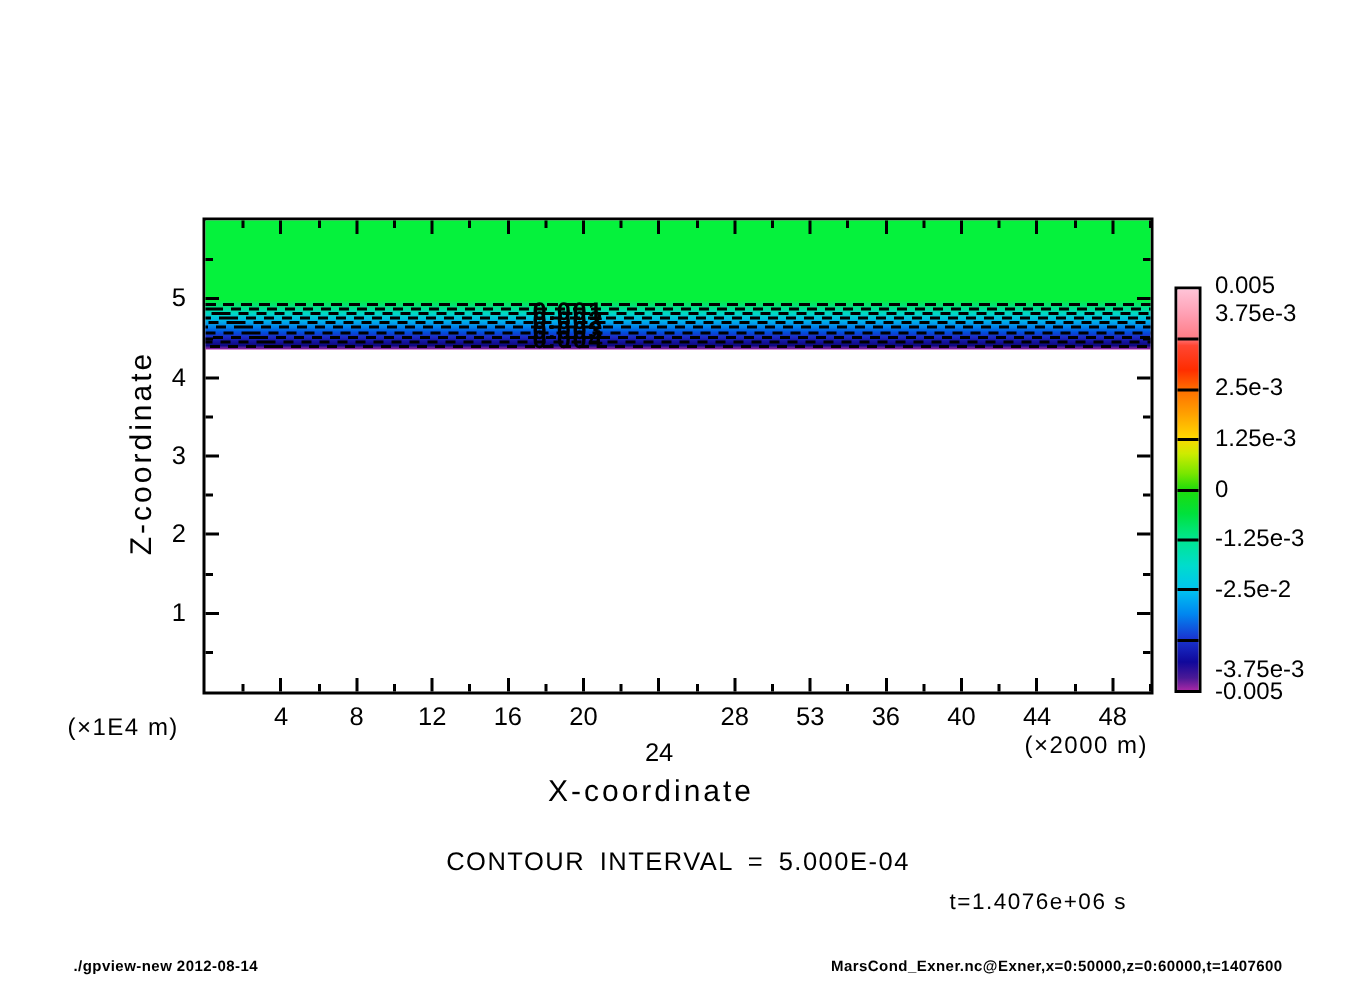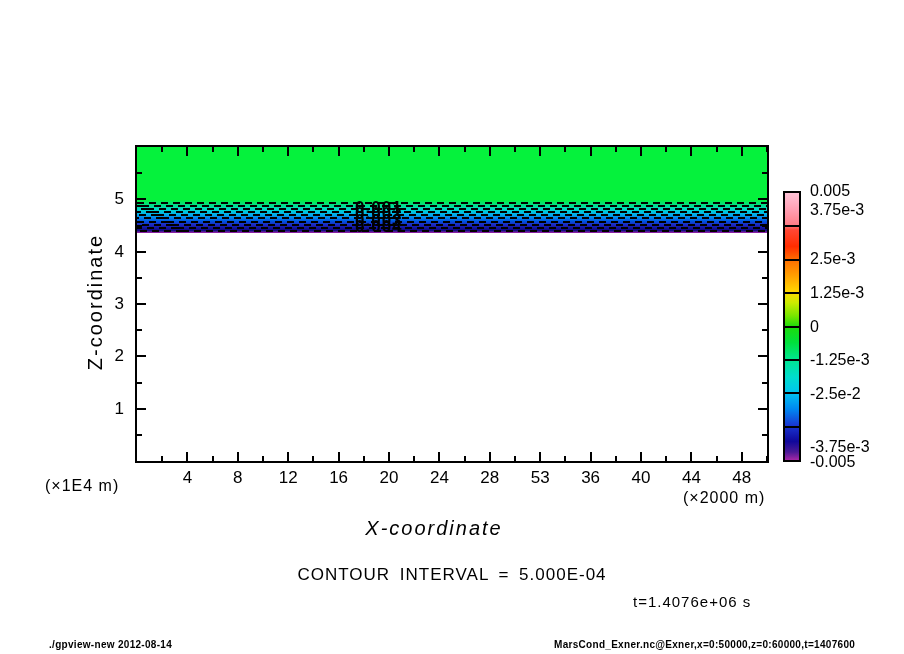--- a/index.html
+++ b/index.html
@@ -10,21 +10,21 @@
   .plot{position:absolute;left:135px;top:145px;width:634px;height:318px;
         border:2px solid #000;box-sizing:border-box;background:#fff;}
   .green-region{position:absolute;left:0;top:0;width:100%;}
   .band{position:absolute;left:0;width:100%;}
   .cline{position:absolute;left:0;width:100%;height:2px;
          background-image:repeating-linear-gradient(90deg,#000 0 7px,transparent 7px 12px);}
   .tick{position:absolute;background:#000;}
   .xlab{position:absolute;width:44px;text-align:center;font-size:17px;}
   .zlab{position:absolute;width:38px;text-align:right;font-size:17px;height:20px;line-height:20px;}
   .axis-label{font-size:20px;letter-spacing:2px;white-space:nowrap;}
-  .xaxis-label{position:absolute;left:0;top:517px;width:868px;text-align:center;font-style:italic;}
+  .xaxis-label{position:absolute;left:0;top:517px;width:868px;text-align:center;}
   .yaxis-label{position:absolute;left:95px;top:302px;transform:translate(-50%,-50%) rotate(-90deg);}
   .unit{position:absolute;font-size:16px;letter-spacing:1px;white-space:nowrap;}
   .cbar{position:absolute;left:783px;top:191px;width:18px;height:271px;
         border:2px solid #000;box-sizing:border-box;}
   .cbar-grad{position:absolute;left:0;top:0;width:100%;height:100%;}
   .cbar-div{position:absolute;left:0;width:100%;height:2px;background:#000;}
   .cbar-lab{position:absolute;left:810px;height:18px;line-height:18px;font-size:16px;white-space:nowrap;}
   .contour-label{position:absolute;font-size:17px;font-weight:700;letter-spacing:1px;
                  color:#000;white-space:nowrap;line-height:13px;}
   .interval-text{position:absolute;left:0;top:565px;width:904px;text-align:center;
@@ -136,21 +136,21 @@
         <div class="tick" style="height: 2px; width: 5px; top: 25.1667px; right: 0px;"></div>
       </div>
   </div>
 
   <div id="x-tick-labels">
       <div class="xlab" style="left: 165.4px; top: 468px;">4</div>
       <div class="xlab" style="left: 215.8px; top: 468px;">8</div>
       <div class="xlab" style="left: 266.2px; top: 468px;">12</div>
       <div class="xlab" style="left: 316.6px; top: 468px;">16</div>
       <div class="xlab" style="left: 367px; top: 468px;">20</div>
-      <div class="xlab" style="left: 417.4px; top: 468px; text-align: center;">24</div>
+      <div class="xlab" style="left: 417.4px; top: 492px; text-align: center;">24</div>
       <div class="xlab" style="left: 467.8px; top: 468px;">28</div>
       <div class="xlab" style="left: 518.2px; top: 468px;">53</div>
       <div class="xlab" style="left: 568.6px; top: 468px;">36</div>
       <div class="xlab" style="left: 619px; top: 468px;">40</div>
       <div class="xlab" style="left: 669.4px; top: 468px;">44</div>
       <div class="xlab" style="left: 719.8px; top: 468px;">48</div>
     </div>
   <div id="z-tick-labels">
       <div class="zlab" style="left: 86px; top: 398.667px;">1</div>
       <div class="zlab" style="left: 86px; top: 346.333px;">2</div>

